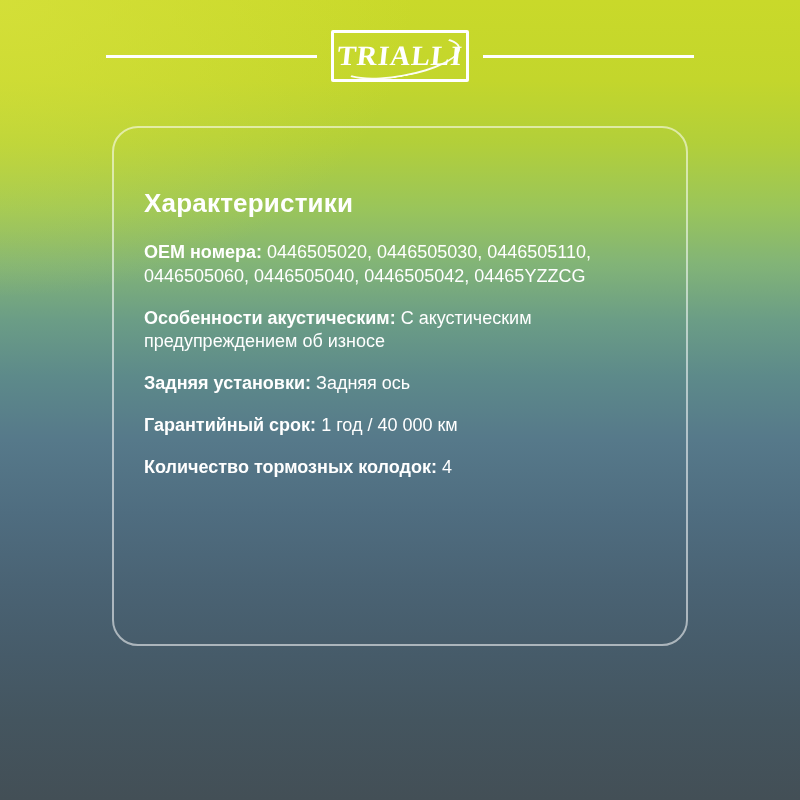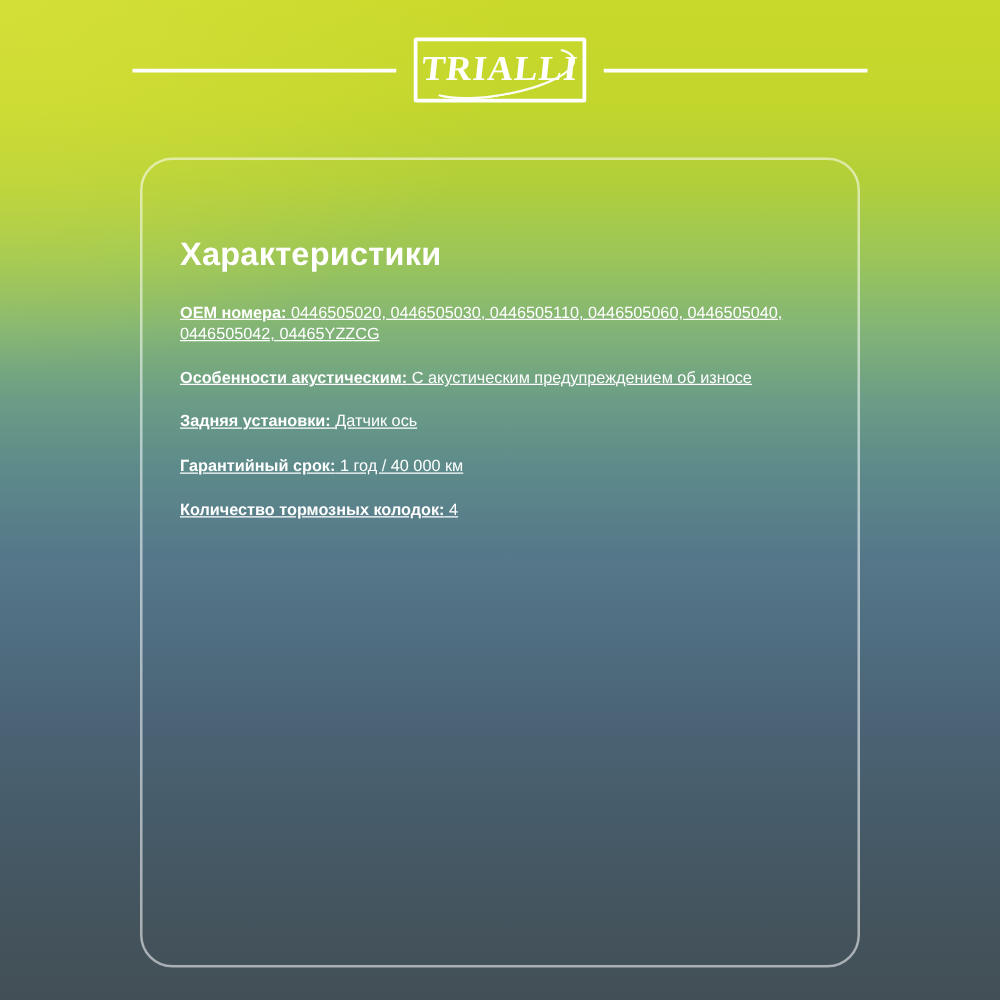--- a/index.html
+++ b/index.html
@@ -105,21 +105,21 @@
     transform: rotate(-10deg);
     pointer-events: none;
   }
 
   
   .card {
     position: absolute;
     left: 112px;
     top: 126px;
     width: 576px;
-    height: 648px;
+    height: 520px;
     border: 2px solid rgba(255,255,255,0.55);
     border-radius: 26px;
     box-sizing: border-box;
   }
 
   .card-inner {
     position: absolute;
     left: 30px;
     top: 60px;
     right: 24px;
@@ -128,25 +128,24 @@
   .spec-title {
     color: #ffffff;
     font-size: 26px;
     font-weight: bold;
     margin: 0 0 22px 0;
     letter-spacing: 0.2px;
   }
 
   .spec-row {
     color: #ffffff;
-    font-size: 13px;
+    font-size: 18px;
     line-height: 1.32;
     margin-bottom: 18px;
     max-width: 510px;
-    text-decoration: underline;
   }
   .spec-label {
     font-weight: bold;
   }
   .spec-value {
     font-weight: normal;
   }
 </style>
 </head>
 <body>
@@ -176,21 +175,21 @@
       </div>
 
       <div class="spec-row">
         <span class="spec-label">Особенности акустическим:</span>
         <span class="spec-value">С акустическим предупреждением об износе</span>
       </div>
 
 
       <div class="spec-row">
         <span class="spec-label">Задняя установки:</span>
-        <span class="spec-value">Датчик ось</span>
+        <span class="spec-value">Задняя ось</span>
       </div>
 
       <div class="spec-row">
         <span class="spec-label">Гарантийный срок:</span>
         <span class="spec-value">1 год / 40 000 км</span>
       </div>
 
 
       <div class="spec-row">
         <span class="spec-label">Количество тормозных колодок:</span>

